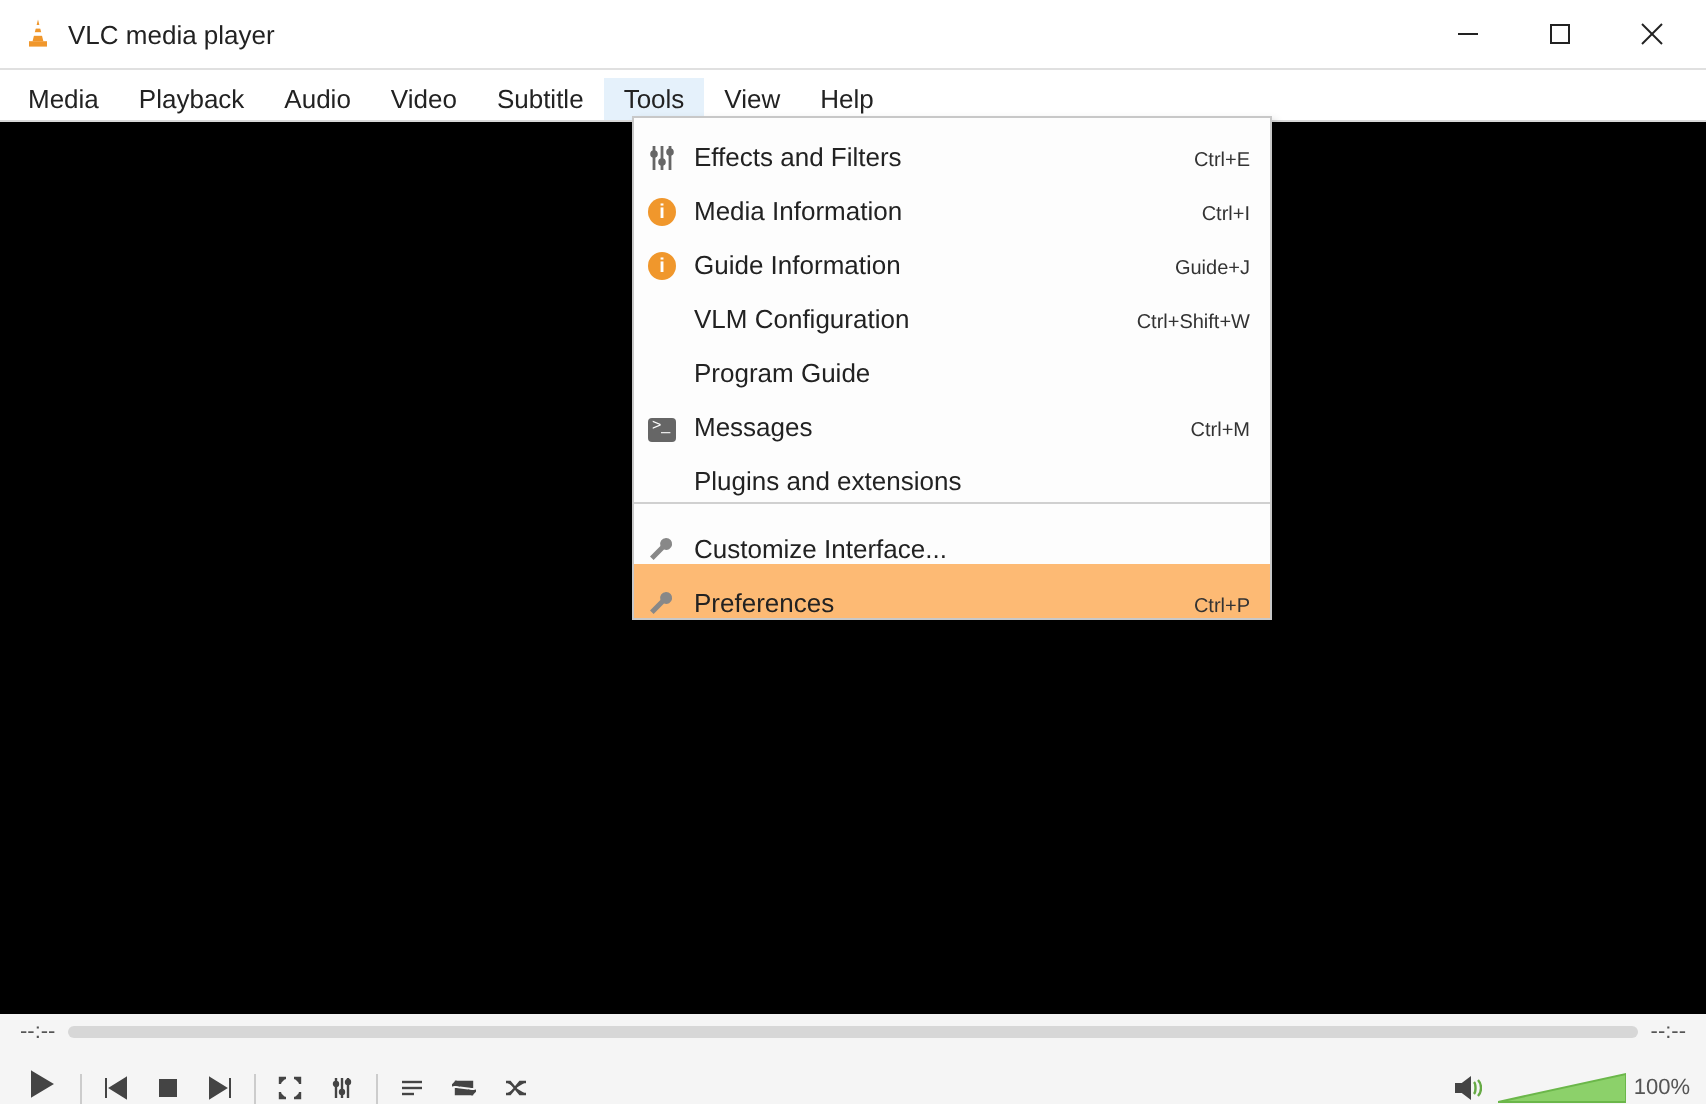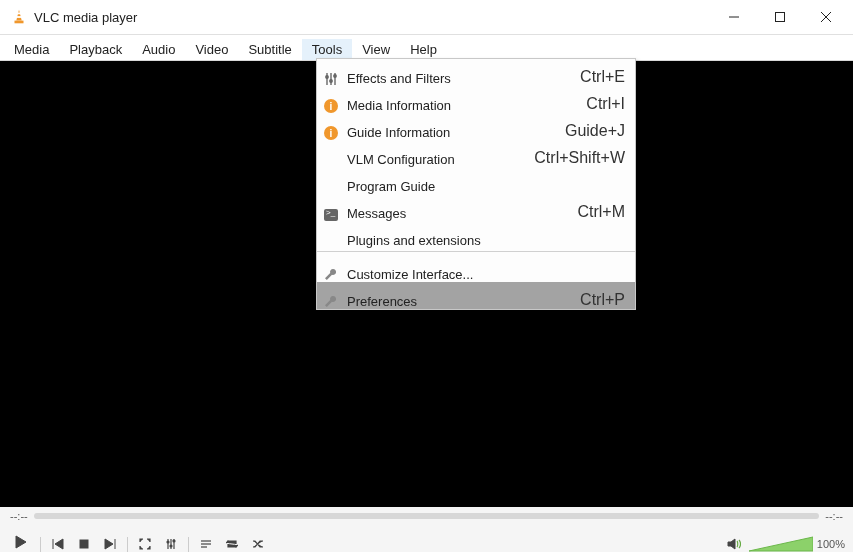--- a/index.html
+++ b/index.html
@@ -17,25 +17,25 @@
 .menubar { height: 26px; display: flex; align-items: flex-end; padding: 0 4px; background: #fff; font-size: 13px; color: #222; border-bottom: 1px solid #d8d8d8; }
 .menu-item { padding: 3px 10px; cursor: default; }
 .menu-item:hover, .menu-item.open { background: #e5f1fb; margin-top: 33px; }
 
 
 .video-area { background: #000; width: 100%; height: 446px; position: relative; }
 
 
 .dropdown { position: absolute; top: 58px; left: 316px; width: 320px; background: #fdfdfd; border: 1px solid #c8c8c8; box-shadow: 2px 2px 4px rgba(0,0,0,.15); font-size: 13px; color: #222; z-index: 10; }
 .dd-row { display: flex; align-items: flex-end; height: 27px; padding: 0 10px 0 0; cursor: default; }
-.dd-row:hover, .dd-row.highlight { background: #a3a3a3; }
+.dd-row:hover, .dd-row.highlight { background: #fdba74; }
 .dd-sep { height: 1px; background: #d0d0d0; margin: 3px 0; }
 .dd-icon { width: 28px; display: flex; justify-content: center; align-items: center; }
 .dd-label { flex: 1; padding-left: 2px; }
-.dd-shortcut { color: #333; font-size: 16px; }
+.dd-shortcut { color: #333; font-size: 10px; }
 
 
 .seek-row { height: 18px; display: flex; align-items: center; padding: 0 10px; background: #f5f5f5; font-size: 11px; color: #555; gap: 6px; }
 .seek-track { flex: 1; height: 6px; background: #d7d7d7; border-radius: 3px; }
 
 
 .controls-row { height: 30px; display: flex; align-items: flex-end; padding: 0 8px; background: #f5f5f5; gap: 4px; }
 .ctrl-btn { width: 22px; height: 22px; display: flex; align-items: center; justify-content: center; cursor: pointer; border-radius: 3px; }
 .ctrl-btn.play { width: 26px; height: 26px; }
 .ctrl-btn svg { fill: #444; stroke: #444; }

